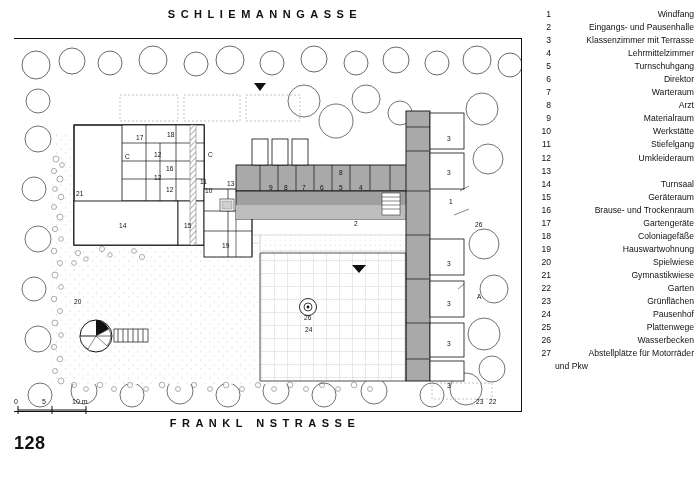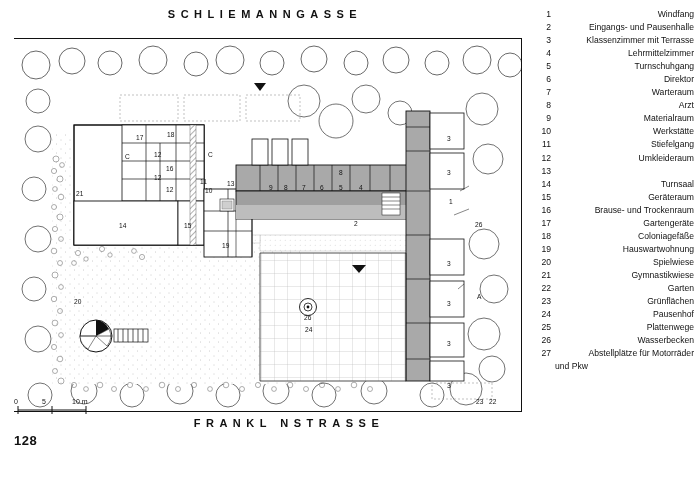--- a/index.html
+++ b/index.html
@@ -15,25 +15,25 @@
 
   
   .street-top{
     position:absolute;top:8px;left:0;width:530px;
     text-align:center;
     font-size:11px;letter-spacing:5.5px;font-weight:bold;
   }
   .street-bottom{
     position:absolute;top:417px;left:0;width:530px;
     text-align:center;
-    font-size:11px;letter-spacing:5.5px;font-weight:bold;padding-left:24px;
+    font-size:11px;letter-spacing:5.5px;font-weight:bold;
   }
   .page-number{
     position:absolute;left:14px;top:433px;
-    font-size:13px;font-weight:bold;letter-spacing:.5px;
+    font-size:18px;font-weight:bold;letter-spacing:.5px;
   }
 
   
   .plan{
     position:absolute;left:14px;top:38px;width:508px;height:372px;
     border-top:1.2px solid #111;
     border-bottom:1.2px solid #111;
     background:#fff;
   }
   .plan::before,.plan::after{

